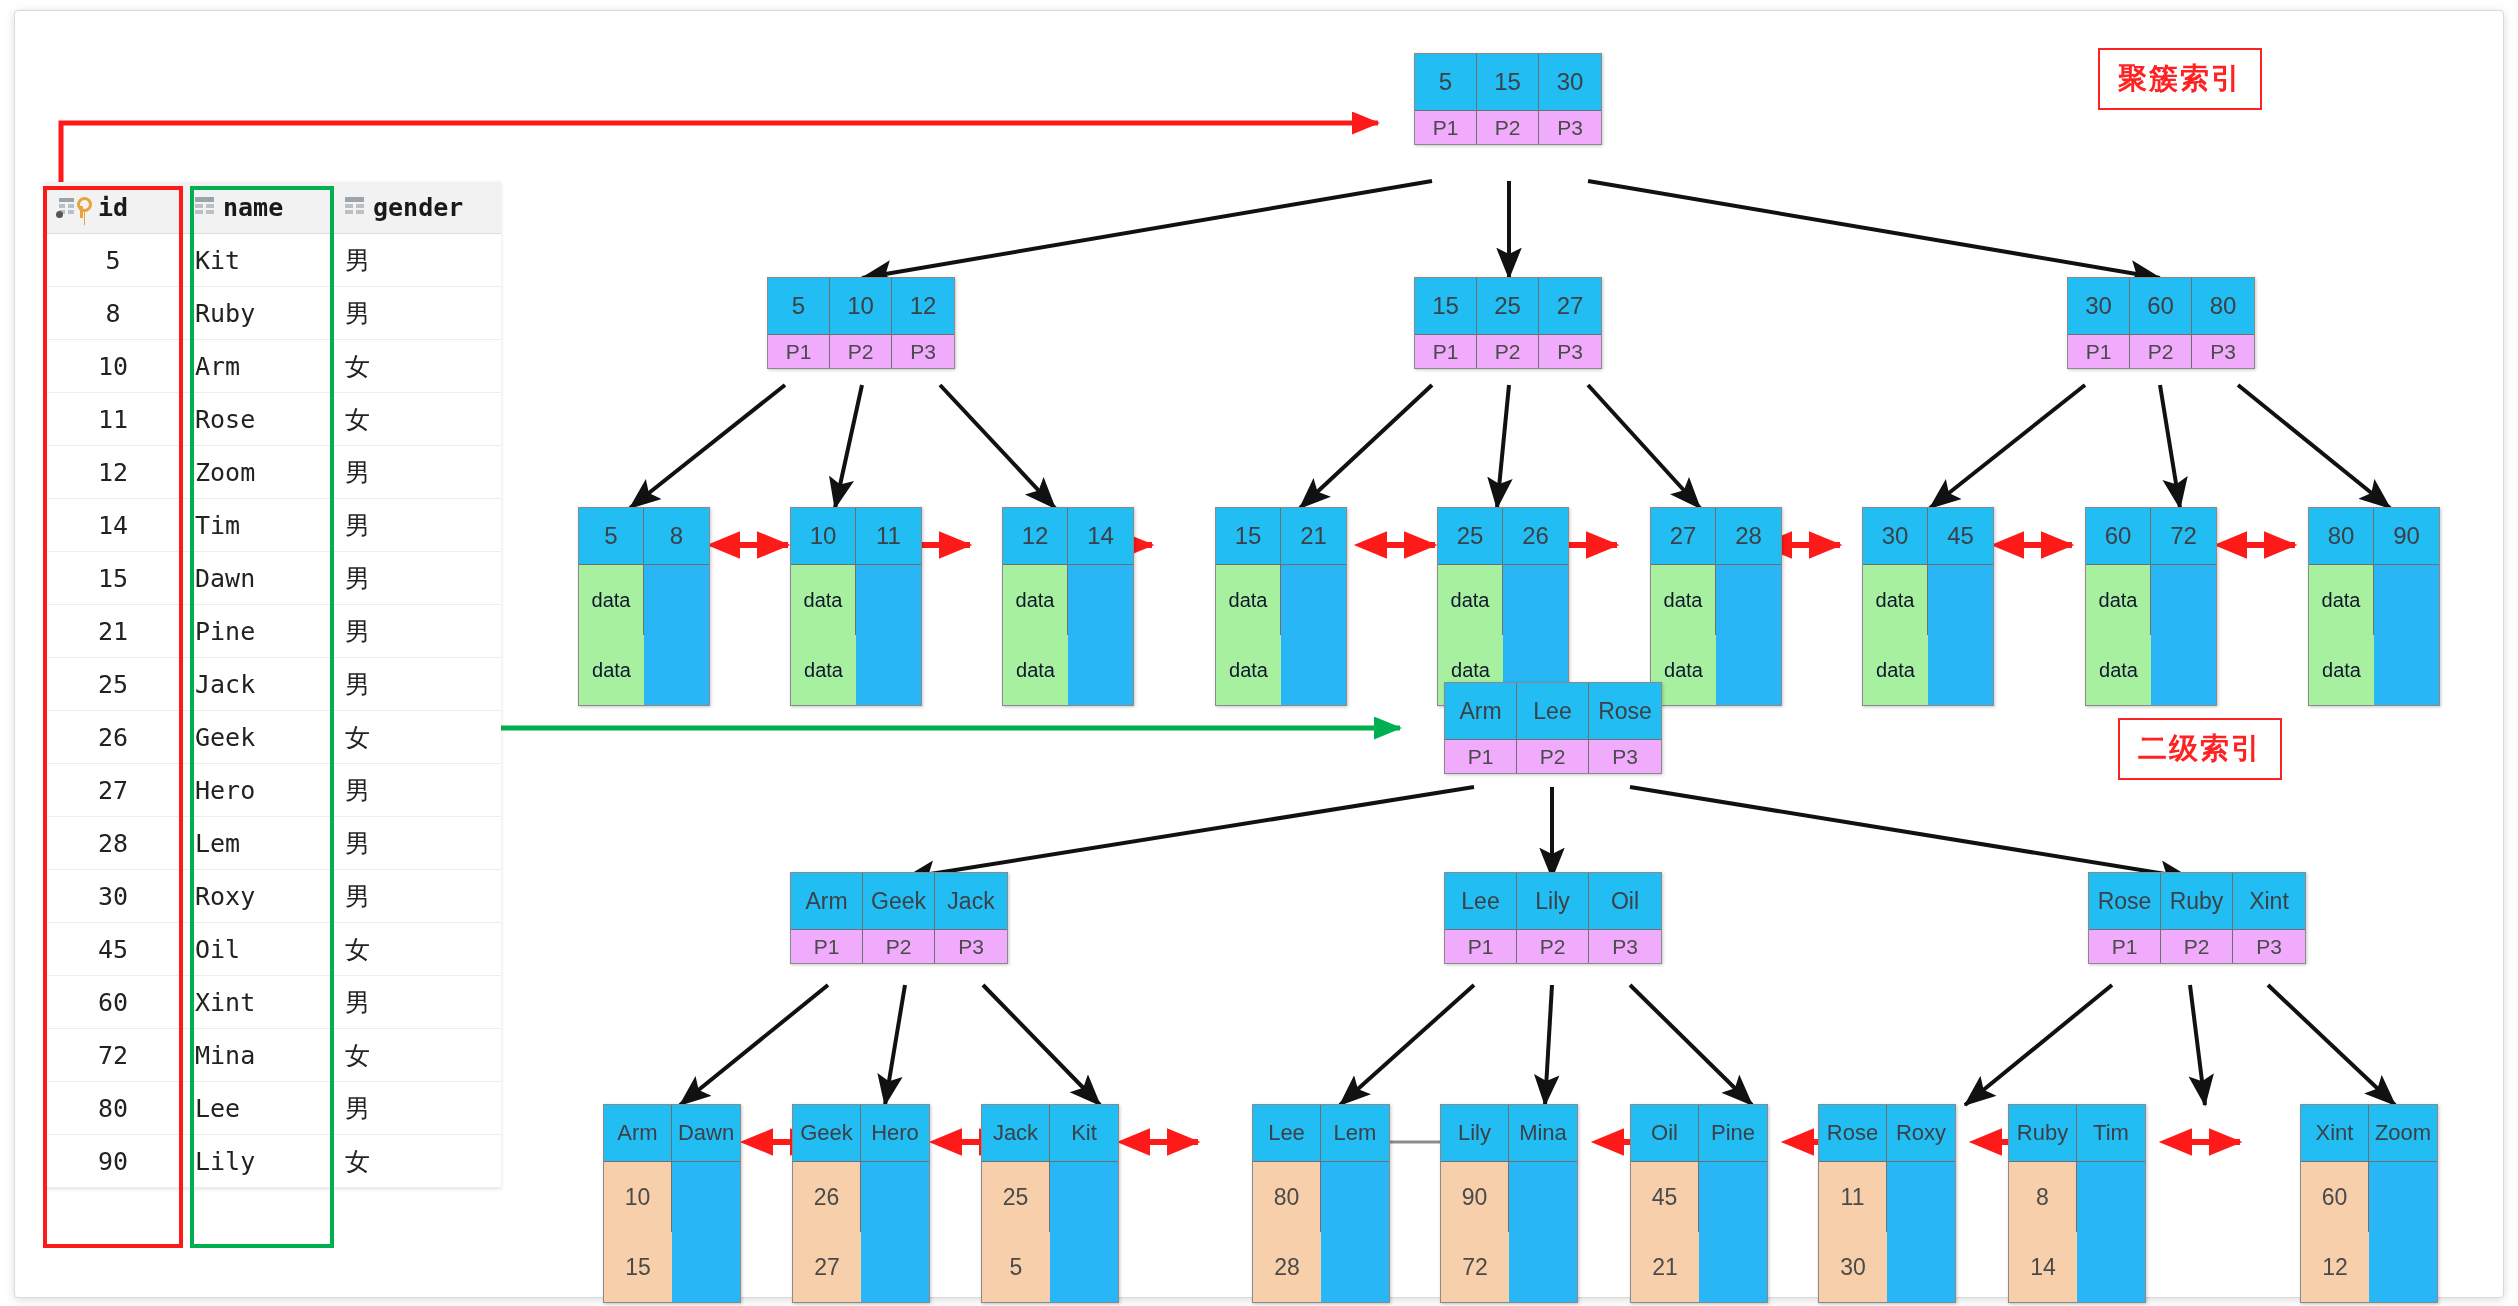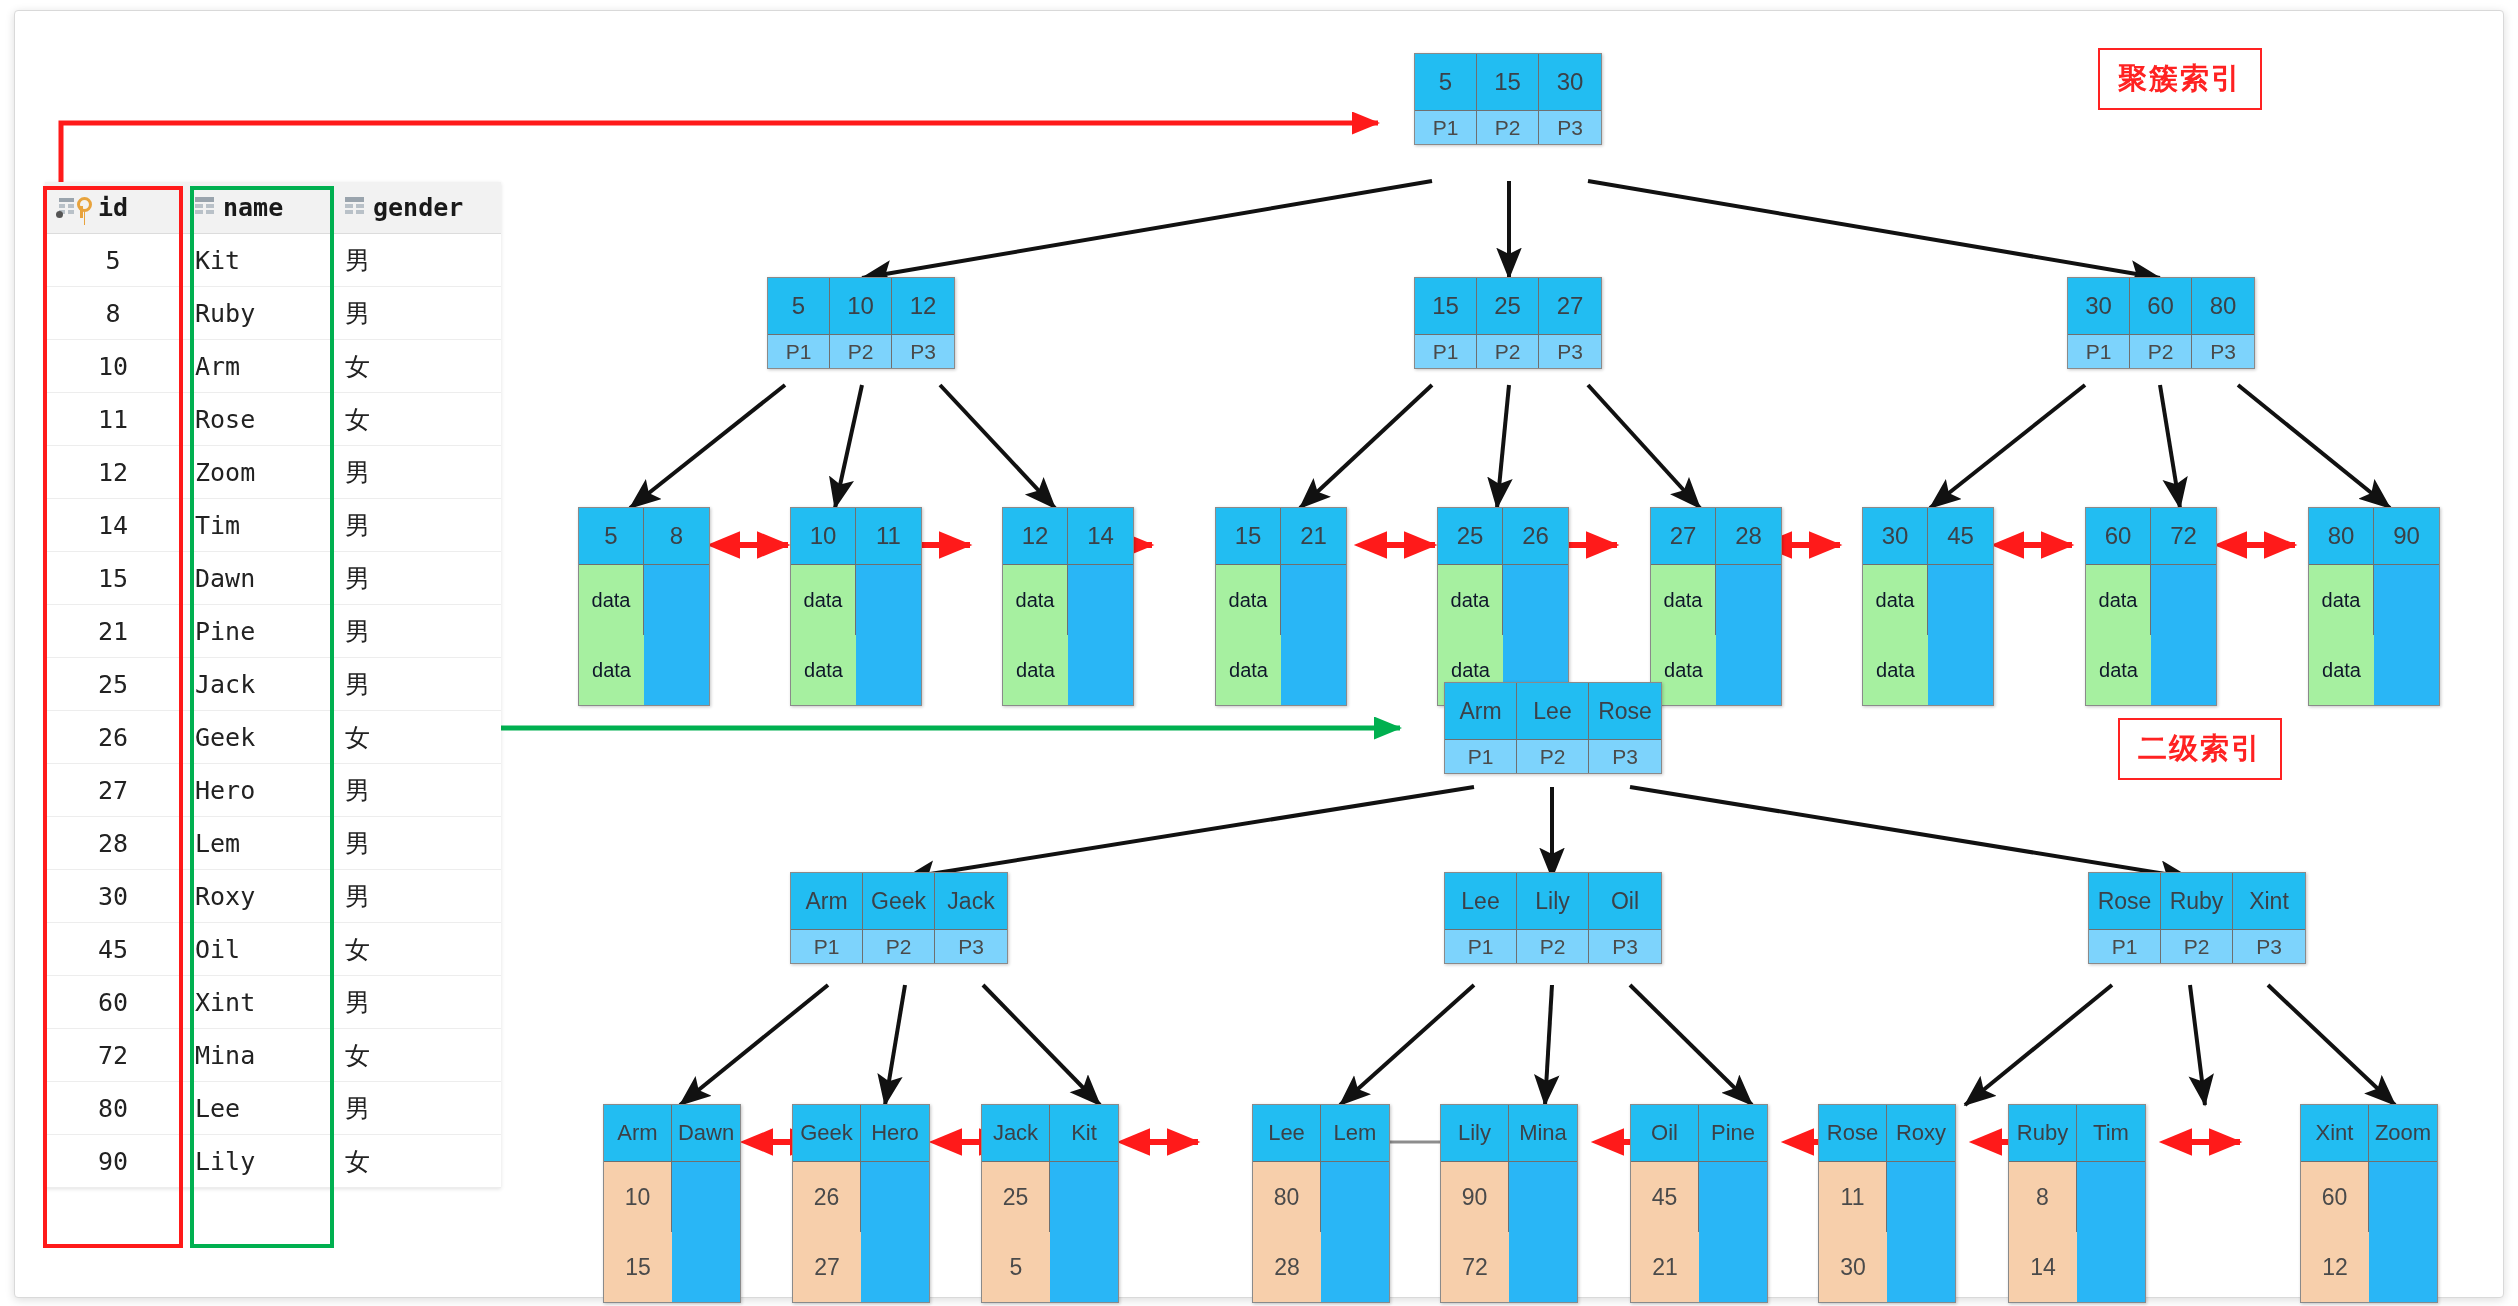--- a/index.html
+++ b/index.html
@@ -121,21 +121,21 @@
   .node .cell {
     display: flex; align-items: center; justify-content: center;
     border-right: 1px solid #6f6f6f;
     font-family: "Liberation Sans", sans-serif;
     color: #3b4148;
     white-space: nowrap;
     overflow: hidden;
   }
   .node .cell:last-child { border-right: none; }
   .node .keyrow .cell { background: #22bdf2; font-size: 24px; }
-  .node .ptrrow .cell { background: #7dd3fc; font-size: 21px; color: #4a4a4a; }
+  .node .ptrrow .cell { background: #f0abfc; font-size: 21px; color: #4a4a4a; }
   .node .datarow .cell { background: #a6f0a0; font-size: 20px; color: #0f172a; }
   .node .idrow .cell   { background: #f7cfab; font-size: 23px; color: #4a4a4a; }
   .node .keyrow { border-bottom: 1px solid #6f6f6f; }
 
   
   .node.internal .keyrow .cell { width: 62px; height: 56px; }
   .node.internal .ptrrow .cell { width: 62px; height: 33px; }
   .node.internal.wide .keyrow .cell { width: 72px; height: 56px; font-size: 23px; }
   .node.internal.wide .ptrrow .cell { width: 72px; height: 33px; }
 

